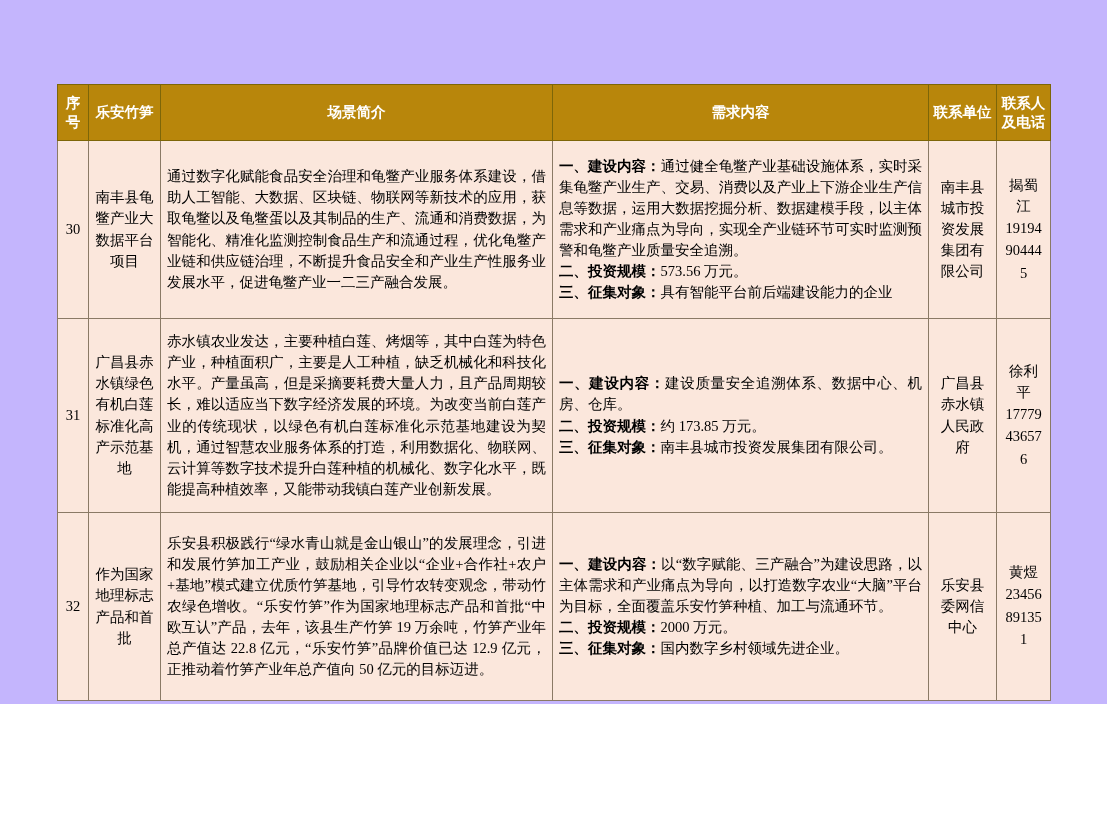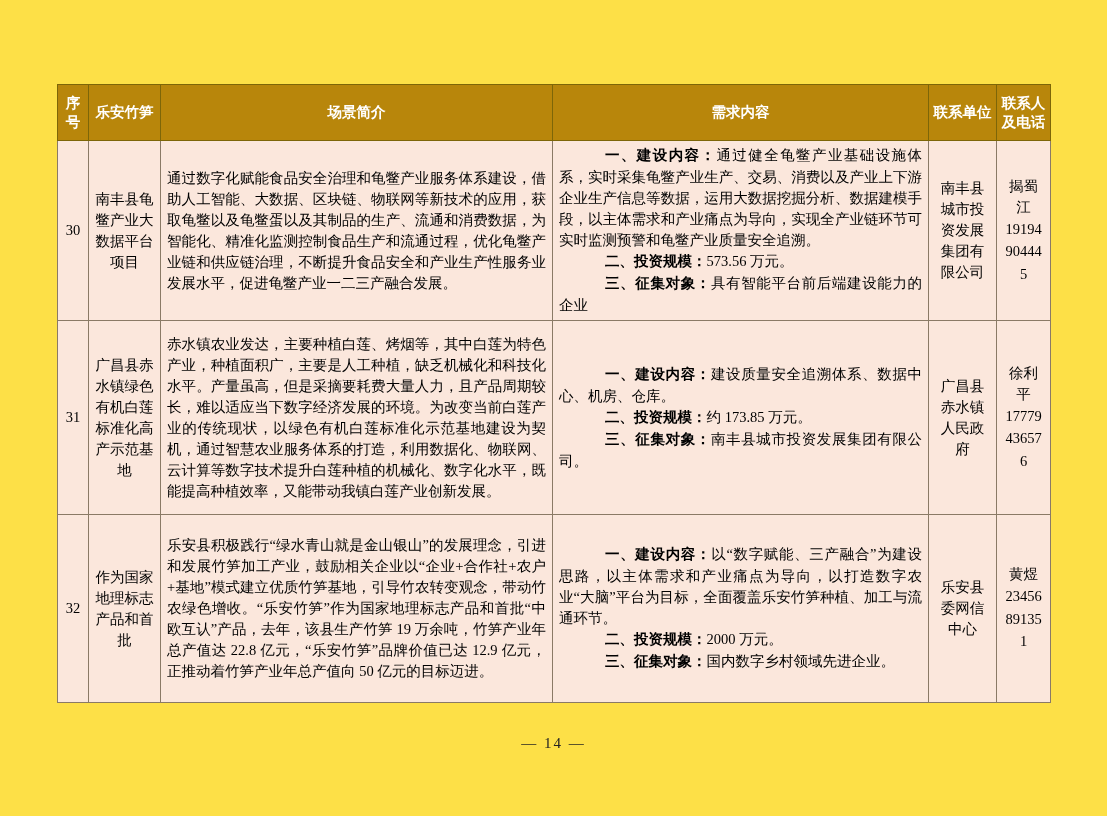--- a/index.html
+++ b/index.html
@@ -5,22 +5,22 @@
   html, body {
     margin: 0;
     padding: 0;
     background: #ffffff;
     font-family: "Liberation Serif", "DejaVu Serif", serif;
     color: #000000;
   }
   .page {
     position: relative;
     width: 1107px;
-    height: 816px;
-    background: #fde047;
+    height: 704px;
+    background: #c4b5fd;
     overflow: hidden;
   }
   table.scenes {
     position: absolute;
     left: 57px;
     top: 84px;
     width: 993px;
     border-collapse: collapse;
     table-layout: fixed;
   }
@@ -50,23 +50,22 @@
   tr.r2 { height: 188px; }
   td.cell-id, td.cell-name, td.cell-unit, td.cell-person {
     text-align: center;
     padding: 4px 3px;
   }
   td.cell-intro, td.cell-demand {
     text-align: justify;
   }
   .demand-item { margin: 0; }
   .demand-label {
-    font-family: Liberation Mono, monospace;
+    font-family: Liberation Sans, sans-serif;
     font-weight: bold;
-    margin-left: 46px;
   }
   .contact-name { display: block; }
   .contact-phone {
     display: block;
     word-break: break-all;
     line-height: 1.55;
   }
   .footer {
     position: absolute;
     left: 0;

